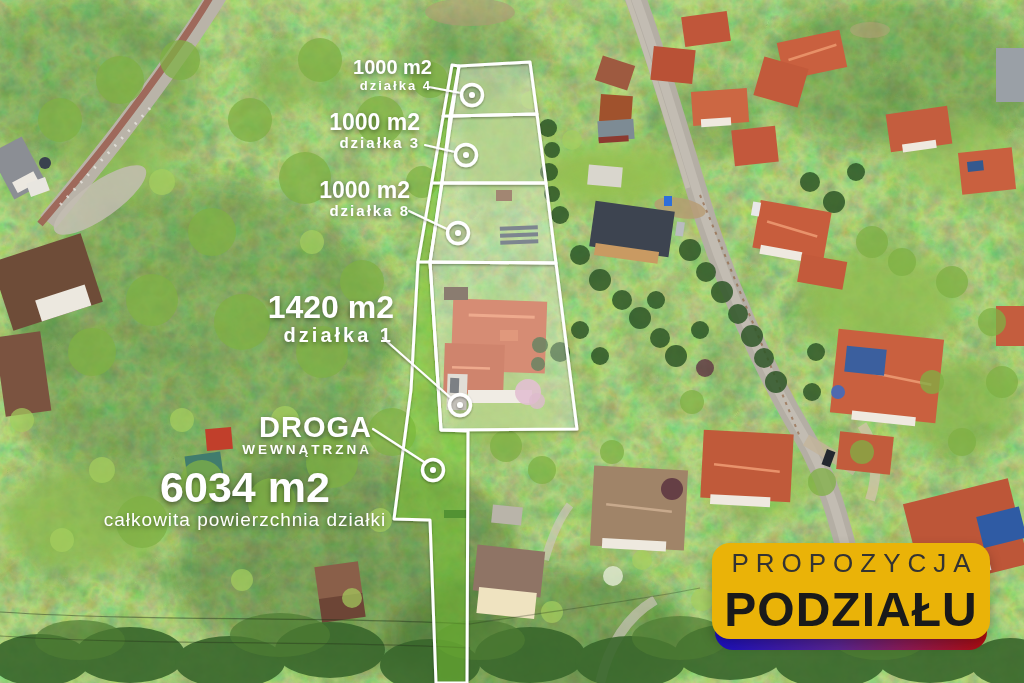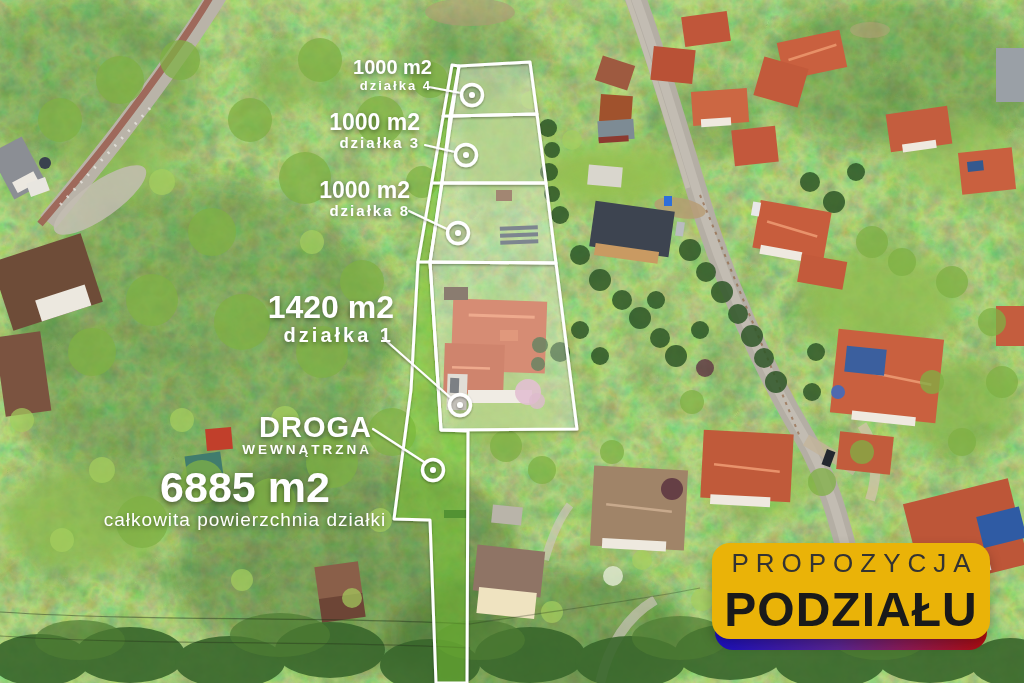--- a/index.html
+++ b/index.html
@@ -449,21 +449,21 @@
   </div>
   <div class="label lp1">
     <span class="area">1420 m2</span>
     <span class="sub">działka 1</span>
   </div>
   <div class="label lroad">
     <span class="area">DROGA</span>
     <span class="sub">WEWNĄTRZNA</span>
   </div>
   <div class="label ltotal">
-    <span class="area">6885 m2</span>
+    <span class="area">6034 m2</span>
     <span class="sub">całkowita powierzchnia działki</span>
   </div>
 
   <div class="badge">
     <div class="bar"></div>
     <div class="card">
       <div class="t1">PROPOZYCJA</div>
       <div class="t2">PODZIAŁU</div>
     </div>
   </div>

